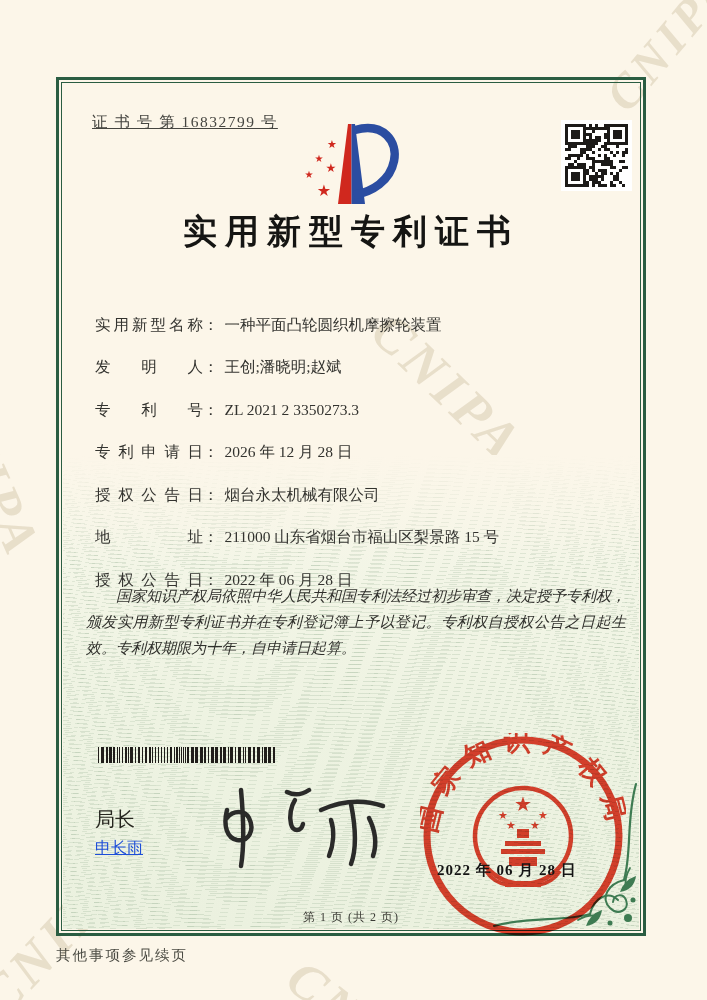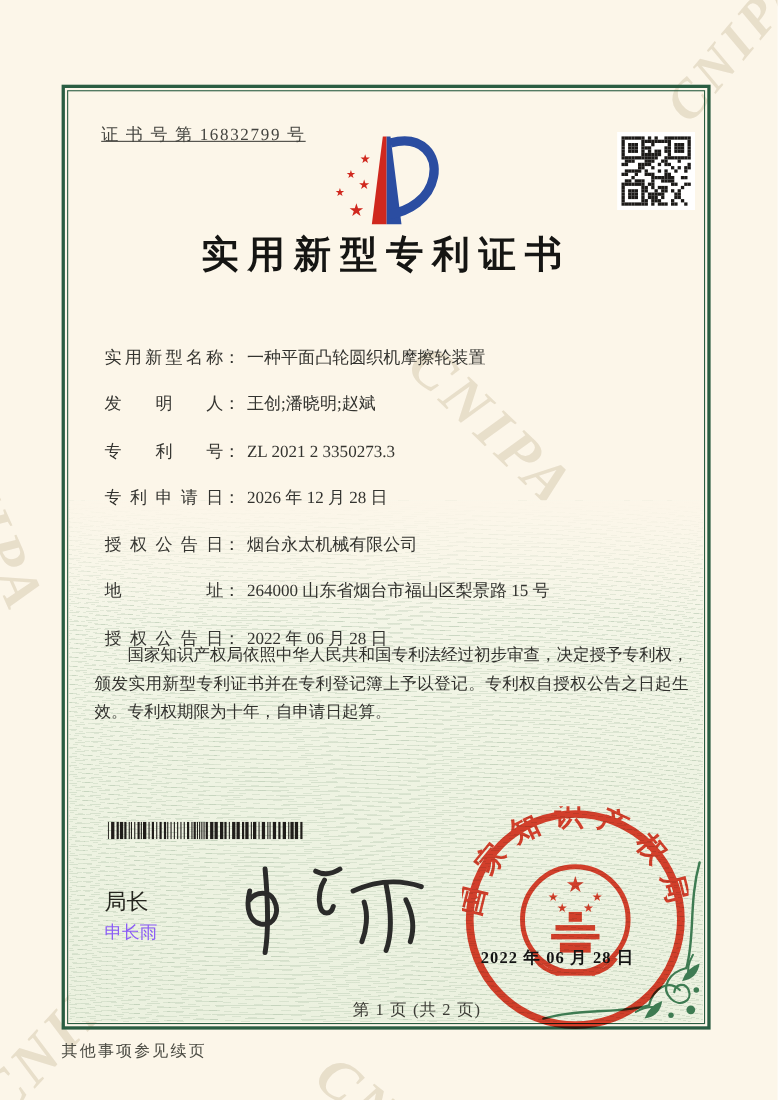--- a/index.html
+++ b/index.html
@@ -34,31 +34,31 @@
   
   .row{position:absolute;left:95px;font-size:15.5px;z-index:4;white-space:nowrap;color:#33332f;margin-top:16px;}
   .lab{display:inline-block;width:108px;text-align:justify;text-align-last:justify;vertical-align:top;}
   .colon{display:inline-block;margin:0 6px 0 0;}
   .r0{top:299px}.r1{top:341px}.r2{top:384px}.r3{top:426px}.r4{top:469px}.r5{top:511px}.r6{top:554px}
   .pair2{position:absolute;left:290px;top:0;white-space:nowrap;}
   .lab2{display:inline-block;width:92px;text-align:justify;text-align-last:justify;}
   
   .body-text{position:absolute;left:86px;top:583px;width:540px;z-index:4;
              font-size:15px;line-height:26px;text-align:justify;color:#30302c;}
-  .body-text p{margin:0;text-indent:2em;}
+  .body-text p{margin:0;text-indent:2em;font-style:italic;}
   
   .barcode{position:absolute;left:98px;top:747px;z-index:4;}
   .director-title{position:absolute;left:95px;top:806px;font-size:20px;z-index:4;color:#26261f;}
-  .director-name{position:absolute;left:95px;top:838px;font-size:16px;z-index:4;color:#8b5cf6;}
+  .director-name{position:absolute;left:95px;top:838px;font-size:16px;z-index:4;color:#1d4ed8;text-decoration:underline;}
   .signature{position:absolute;left:203px;top:776px;z-index:5;}
   .seal{position:absolute;left:420px;top:733px;z-index:5;opacity:.93;mix-blend-mode:multiply;}
   .seal-date{position:absolute;left:437px;top:861px;font-size:15px;font-weight:bold;
              letter-spacing:1px;color:#141414;z-index:6;}
   .page-info{position:absolute;left:56px;width:590px;top:909px;text-align:center;
-             font-size:15px;color:#3c3c36;z-index:4;letter-spacing:1px;padding-left:28px;}
+             font-size:12px;color:#3c3c36;z-index:4;letter-spacing:1px;}
   .note{position:absolute;left:56px;width:590px;top:946px;text-align:left;
         font-size:14.5px;color:#4c4c44;z-index:4;letter-spacing:2px;}
 </style>
 </head>
 <body>
 
 <div class="page">
 
   <div class="wm wm1">CNIPA</div>
   <div class="wm wm2">CNIPA</div>
@@ -354,21 +354,21 @@
   <div class="row r2">
     <span class="lab">专利号</span><span class="colon">：</span><span>ZL 2021 2 3350273.3</span>
   </div>
   <div class="row r3">
     <span class="lab">专利申请日</span><span class="colon">：</span><span>2026 年 12 月 28 日</span>
   </div>
   <div class="row r4">
     <span class="lab">授权公告日</span><span class="colon">：</span><span>烟台永太机械有限公司</span>
   </div>
   <div class="row r5">
-    <span class="lab">地址</span><span class="colon">：</span><span>264000 山东省烟台市福山区梨景路 15 号</span>
+    <span class="lab">地址</span><span class="colon">：</span><span>211000 山东省烟台市福山区梨景路 15 号</span>
   </div>
   <div class="row r6">
     <span class="lab">授权公告日</span><span class="colon">：</span><span>2022 年 06 月 28 日</span>
   </div>
 
   <div class="body-text">
     <p>国家知识产权局依照中华人民共和国专利法经过初步审查，决定授予专利权，颁发实用新型专利证书并在专利登记簿上予以登记。专利权自授权公告之日起生效。专利权期限为十年，自申请日起算。</p>
   </div>
 
   <svg class="barcode" id="barcode-svg" width="183" height="16" viewBox="0 0 183 16">

